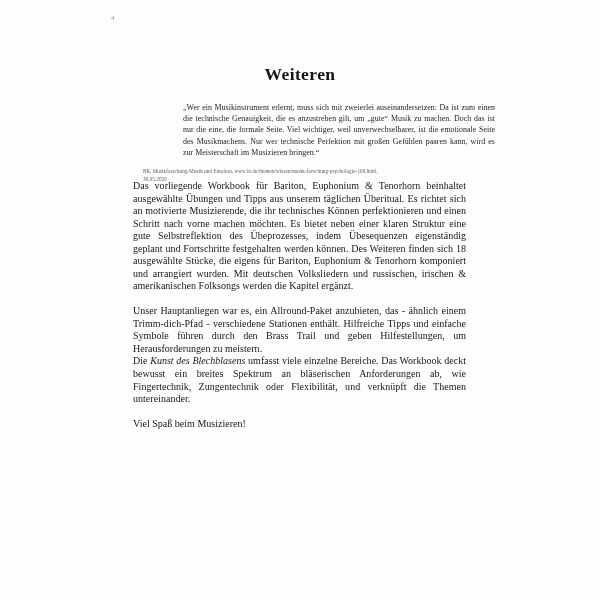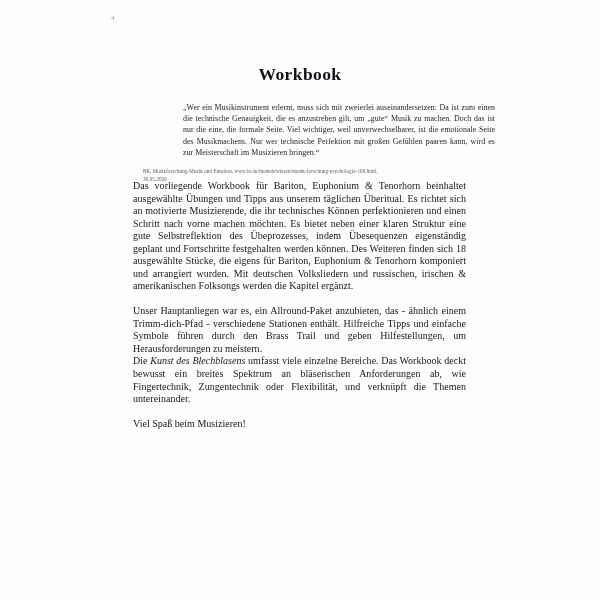--- a/index.html
+++ b/index.html
@@ -109,21 +109,21 @@
   .body-copy em {
   }
 </style>
 </head>
 <body>
 
 <div class="page">
 
   <div class="folio">4</div>
 
-  <h1 class="title">Workbook</h1>
+  <h1 class="title">Weiteren</h1>
 
   <blockquote class="quote-block">
     <p>„Wer ein Musikinstrument erlernt, muss sich mit zweierlei auseinandersetzen: Da ist zum einen die technische Genauigkeit, die es anzustreben gilt, um „gute“ Musik zu machen. Doch das ist nur die eine, die formale Seite. Viel wichtiger, weil unverwechselbarer, ist die emotionale Seite des Musikmachens. Nur wer technische Perfektion mit großen Gefühlen paaren kann, wird es zur Meisterschaft im Musizieren bringen.“</p>
   </blockquote>
 
   <div class="citation">
     <span class="cite-line">BR, Musikforschung-Musik und Emotion, www.br.de/themen/wissen/musik-forschung-psychologie-100.html,</span>
     <span class="cite-line">30.05.2020</span>
   </div>
 

